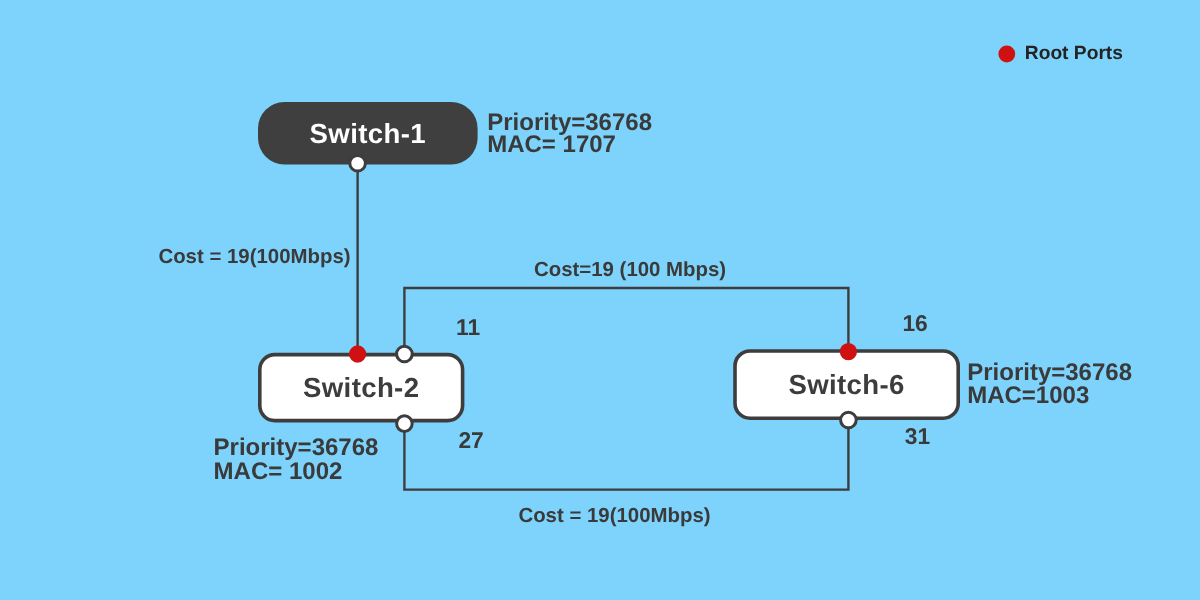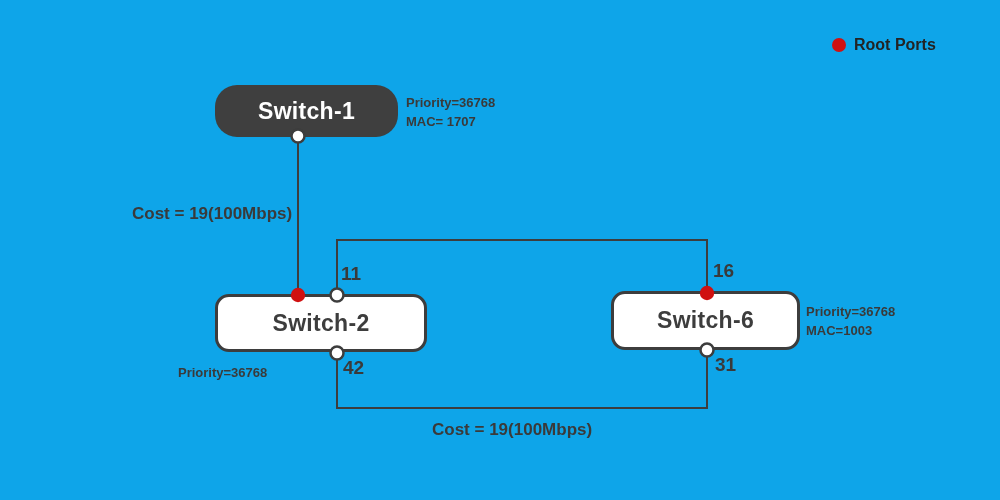--- a/index.html
+++ b/index.html
@@ -4,21 +4,21 @@
 <style>
   html, body {
     margin: 0;
     padding: 0;
     background: #ffffff;
   }
   .canvas {
     position: relative;
     width: 1000px;
     height: 500px;
-    background: #0ea5e9;
+    background: #7dd3fc;
     font-family: "Liberation Sans", sans-serif;
     color: #3a3a3a;
     overflow: hidden;
   }
   .wires {
     position: absolute;
     left: 0;
     top: 0;
     z-index: 5;
     pointer-events: none;
@@ -45,21 +45,21 @@
     border-radius: 22px;
   }
   .node-light {
     background: #ffffff;
     border: 3.5px solid #3d3d3d;
     color: #3d3d3d;
   }
   .node-switch2 {
     left: 215px;
     top: 294px;
-    width: 212px;
+    width: 172px;
     height: 58px;
   }
   .node-switch3 {
     left: 611px;
     top: 291px;
     width: 189px;
     height: 59px;
   }
   .caption {
     position: absolute;
@@ -69,21 +69,21 @@
     z-index: 2;
   }
   .caption-root-bridge {
     left: 222px;
     top: 58px;
     width: 183px;
     text-align: center;
   }
   .info {
     position: absolute;
-    font-size: 13px;
+    font-size: 20px;
     font-weight: 600;
     line-height: 19px;
     color: #3a3a3a;
     z-index: 2;
     white-space: nowrap;
   }
   .info-sw1 { left: 406px; top: 93px; }
   .info-sw2 { left: 178px; top: 363px; line-height: 20px; }
   .info-sw3 { left: 806px; top: 302px; }
   .cost {
@@ -96,20 +96,21 @@
   }
   .cost-left { left: 132px; top: 204px; }
   .cost-top { left: 445px; top: 215px; }
   .cost-bottom { left: 432px; top: 420px; }
   .port-label {
     position: absolute;
     font-size: 19px;
     font-weight: 700;
     color: #3a3a3a;
     z-index: 6;
+    margin-left: 39px;
   }
   .port-11 { left: 341px; top: 263px; }
   .port-15 { left: 713px; top: 260px; }
   .port-27 { left: 343px; top: 357px; }
   .port-25 { left: 715px; top: 354px; }
   .legend {
     position: absolute;
     left: 832px;
     top: 36px;
     display: flex;
@@ -146,36 +147,38 @@
   <div class="info info-sw1">
     <div>Priority=36768</div>
     <div>MAC= 1707</div>
   </div>
 
   <div class="node node-light node-switch2">
     <span>Switch-2</span>
   </div>
   <div class="info info-sw2">
     <div>Priority=36768</div>
+    <div>MAC= 1002</div>
   </div>
 
   <div class="node node-light node-switch3">
     <span>Switch-6</span>
   </div>
   <div class="info info-sw3">
     <div>Priority=36768</div>
     <div>MAC=1003</div>
   </div>
 
   <div class="cost cost-left">Cost = 19(100Mbps)</div>
+  <div class="cost cost-top">Cost=19 (100 Mbps)</div>
   <div class="cost cost-bottom">Cost = 19(100Mbps)</div>
 
   <div class="port-label port-11">11</div>
   <div class="port-label port-15">16</div>
-  <div class="port-label port-27">42</div>
+  <div class="port-label port-27">27</div>
   <div class="port-label port-25">31</div>
 
   <svg class="wires" width="1000" height="500" viewBox="0 0 1000 500">
 
     <line x1="298" y1="137" x2="298" y2="293" stroke="#3d3d3d" stroke-width="2"></line>
 
     <path d="M 337 293 L 337 240 L 707 240 L 707 290" fill="none" stroke="#3d3d3d" stroke-width="2"></path>
 
     <path d="M 337 354 L 337 408 L 707 408 L 707 352" fill="none" stroke="#3d3d3d" stroke-width="2"></path>
 

